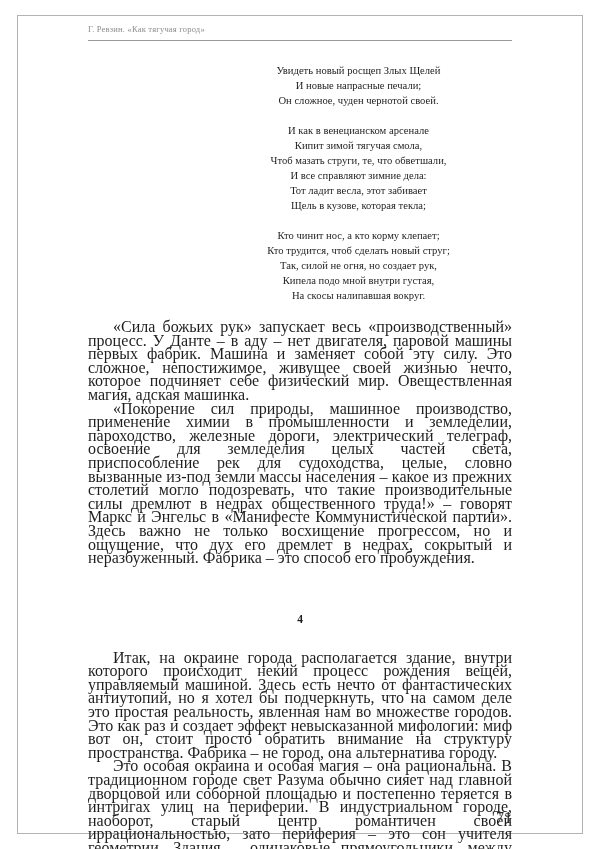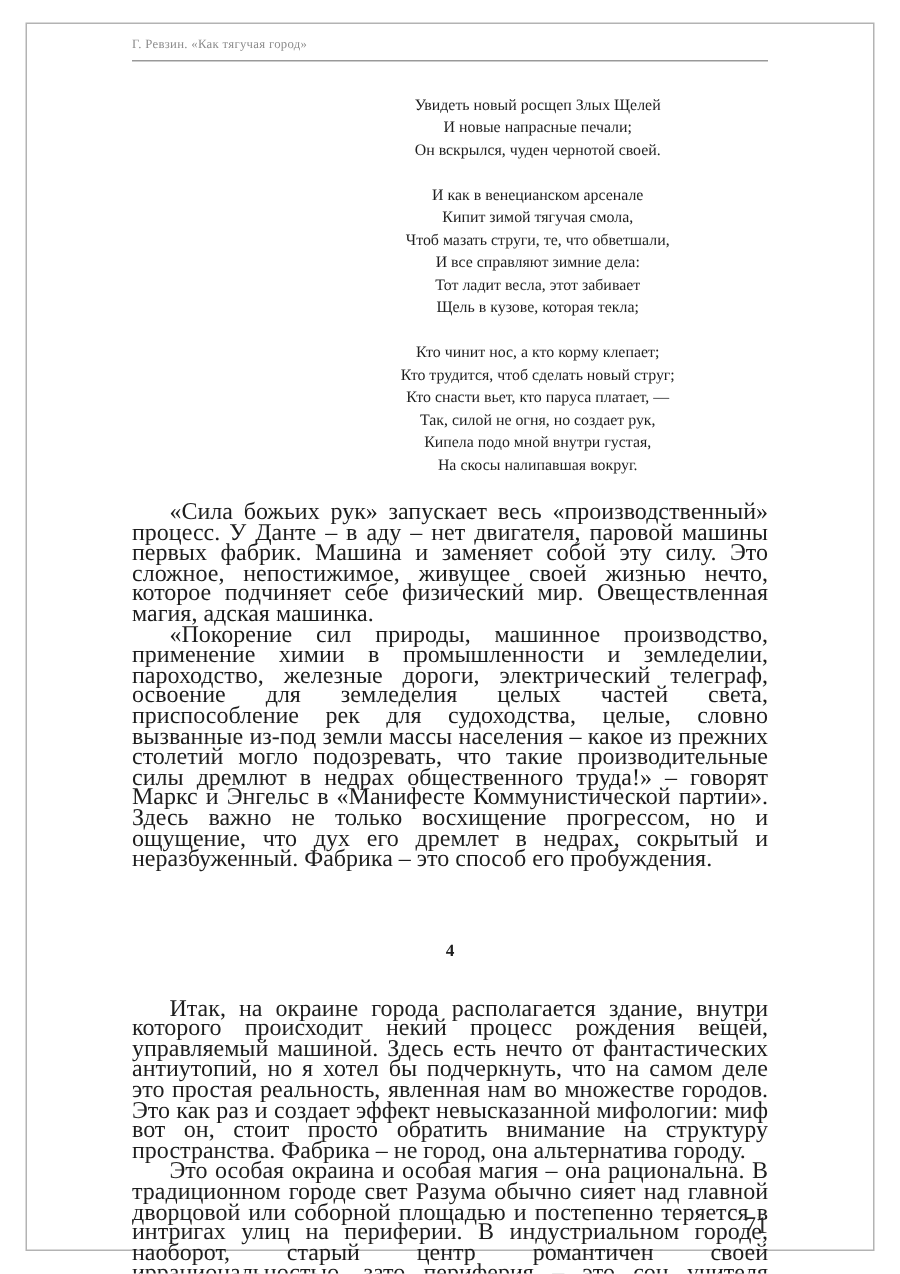--- a/index.html
+++ b/index.html
@@ -70,34 +70,33 @@
 
 <div class="content">
 
   <div class="running-head">Г. Ревзин. «Как тягучая город»</div>
   <hr class="header-rule">
 
   <div class="poem">
     <div class="stanza">
       <div class="poem-line">Увидеть новый росщеп Злых Щелей</div>
       <div class="poem-line">И новые напрасные печали;</div>
-      <div class="poem-line">Он вскрылся, чуден чернотой своей.</div>
+      <div class="poem-line">Он сложное, чуден чернотой своей.</div>
     </div>
     <div class="stanza">
       <div class="poem-line">И как в венецианском арсенале</div>
       <div class="poem-line">Кипит зимой тягучая смола,</div>
       <div class="poem-line">Чтоб мазать струги, те, что обветшали,</div>
       <div class="poem-line">И все справляют зимние дела:</div>
       <div class="poem-line">Тот ладит весла, этот забивает</div>
       <div class="poem-line">Щель в кузове, которая текла;</div>
     </div>
     <div class="stanza">
       <div class="poem-line">Кто чинит нос, а кто корму клепает;</div>
       <div class="poem-line">Кто трудится, чтоб сделать новый струг;</div>
-      <div class="poem-line">Кто снасти вьет, кто паруса платает, —</div>
       <div class="poem-line">Так, силой не огня, но создает рук,</div>
       <div class="poem-line">Кипела подо мной внутри густая,</div>
       <div class="poem-line">На скосы налипавшая вокруг.</div>
     </div>
   </div>
 
   <p class="para">«Сила божьих рук» запускает весь «производственный» процесс. У Данте – в аду – нет двигателя, паровой машины первых фабрик. Машина и заменяет собой эту силу. Это сложное, непостижимое, живущее своей жизнью нечто, которое подчиняет себе физический мир. Овеществленная магия, адская машинка.</p>
   <p class="para">«Покорение сил природы, машинное производство, применение химии в промышленности и земледелии, пароходство, железные дороги, электрический телеграф, освоение для земледелия целых частей света, приспособление рек для судоходства, целые, словно вызванные из-под земли массы населения – какое из прежних столетий могло подозревать, что такие производительные силы дремлют в недрах общественного труда!» – говорят Маркс и Энгельс в «Манифесте Коммунистической партии». Здесь важно не только восхищение прогрессом, но и ощущение, что дух его дремлет в недрах, сокрытый и неразбуженный. Фабрика – это способ его пробуждения.</p>
 
   <h2 class="section-number">4</h2>

